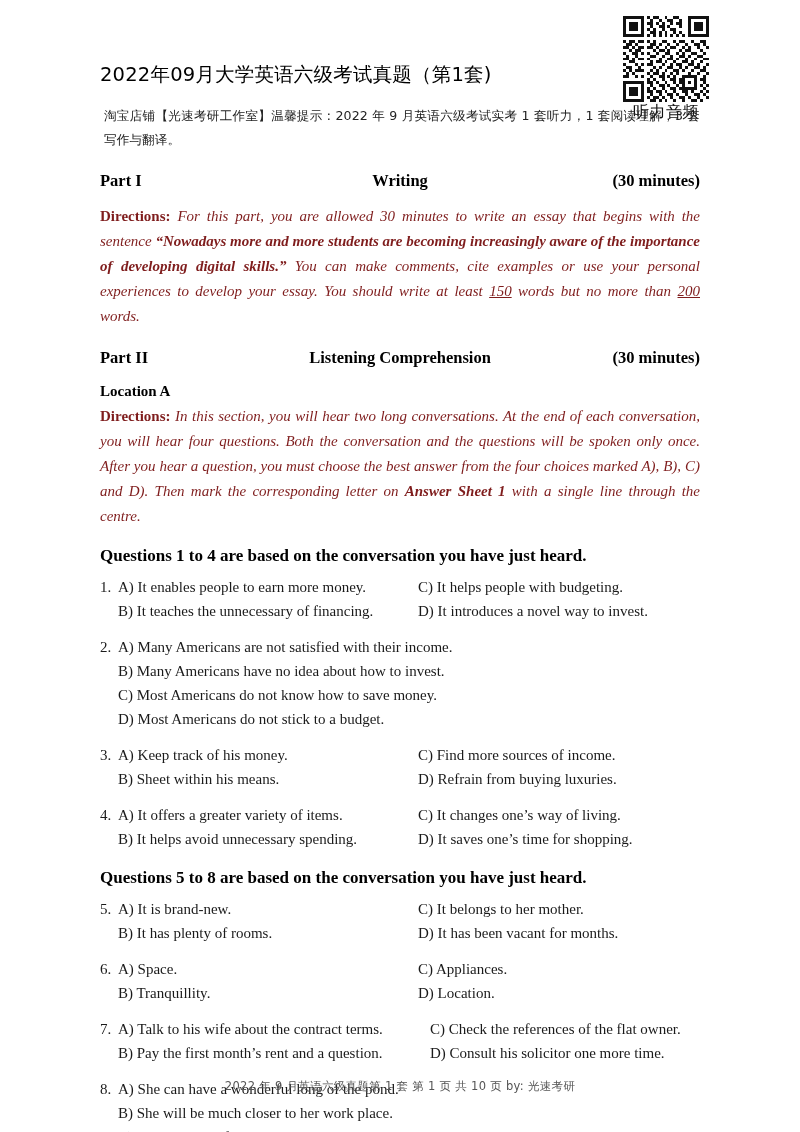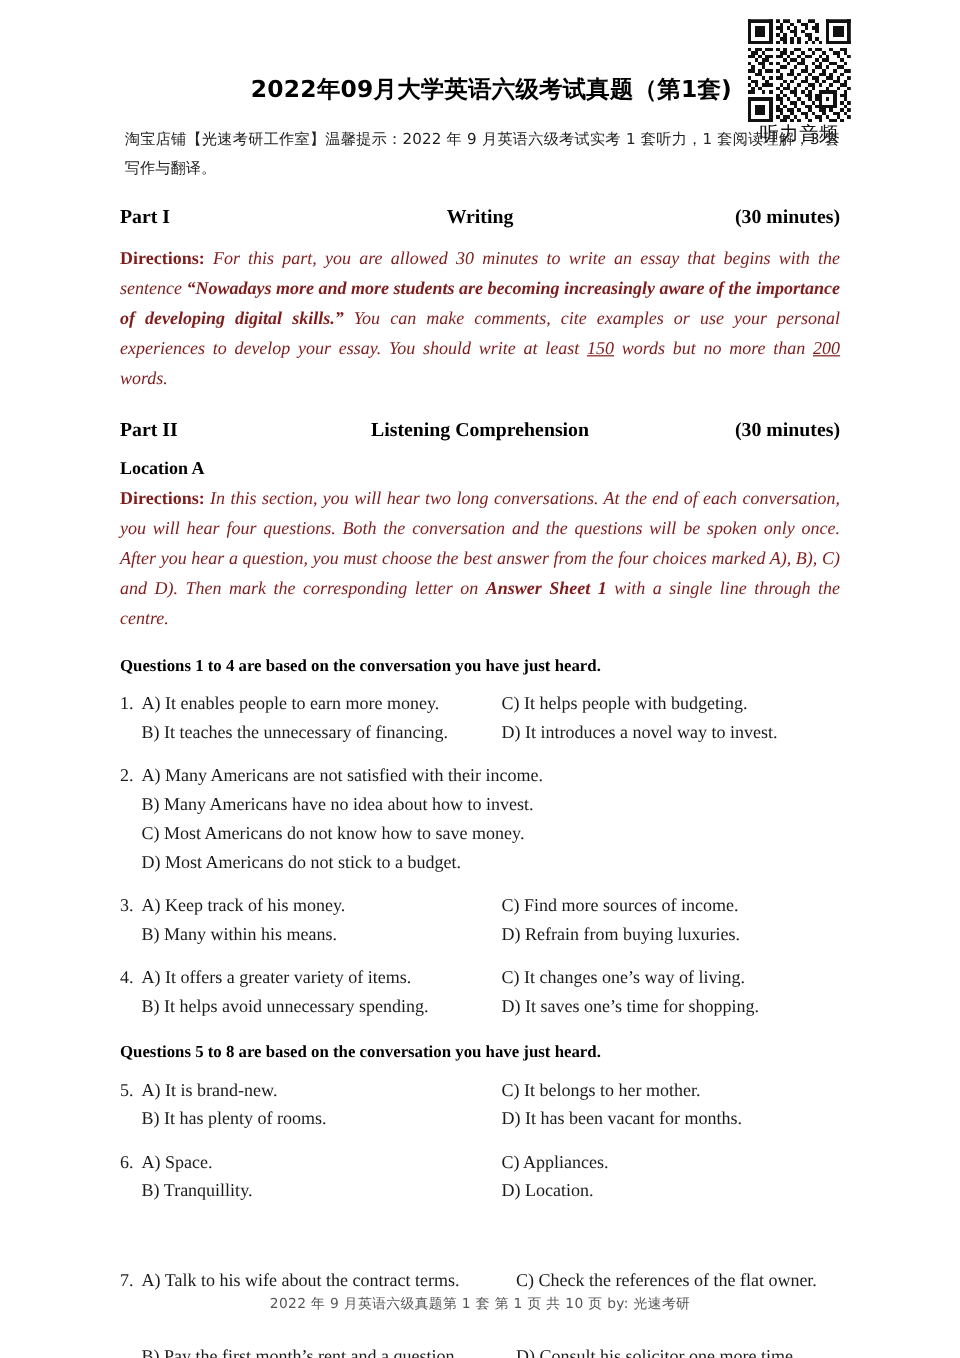--- a/index.html
+++ b/index.html
@@ -45,23 +45,23 @@
     margin-top: 1px;
     letter-spacing: 0.5px;
   }
 
   
   .doc-title {
     position: absolute;
     left: 100px;
     top: 62px;
     width: 510px;
-    text-align: right;
+    text-align: left;
     font-family: "DejaVu Sans", "Liberation Sans", sans-serif;
-    font-weight: bold;
+    font-weight: normal;
     font-size: 19.5px;
     line-height: 26px;
     letter-spacing: 0.2px;
     color: #000;
     white-space: nowrap;
   }
 
   
   .content {
     position: absolute;
@@ -113,21 +113,21 @@
   .directions .dir-label {
     font-weight: bold;
     font-style: normal;
   }
   .directions .dir-body { font-style: italic; }
   .directions .em-bold  { font-weight: bold; font-style: italic; }
   .directions .uline    { text-decoration: underline; font-style: italic; }
 
   .q-group-head {
     font-weight: bold;
-    font-size: 14px;
+    font-size: 17px;
     line-height: 22px;
     margin: 16px 0 8px 0;
     color: #000;
   }
 
   
   .question {
     margin: 0 0 12px 0;
     font-size: 15px;
     line-height: 24px;
@@ -142,21 +142,21 @@
     text-align: left;
     font-size: 15px;
   }
   .q-num.blank { visibility: hidden; }
   .q-opt {
     white-space: nowrap;
   }
   .q-opt.col-a { flex: 0 0 300px; width: 300px; }
   .q-opt.col-b { flex: 1 1 auto; }
   
-  .q-row.wide .q-opt.col-a { flex: 0 0 312px; width: 312px; margin-top: 39px; }
+  .q-row.wide .q-opt.col-a { flex: 0 0 312px; width: 312px; }
 
   
   .q-row.single .q-opt.col-a { flex: 1 1 auto; width: auto; }
 
   
   .footer {
     position: absolute;
     left: 0;
     top: 1078px;
     width: 800px;
@@ -486,21 +486,21 @@
       </div>
 
       <div class="question">
         <div class="q-row">
           <span class="q-num">3.</span>
           <span class="q-opt col-a">A) Keep track of his money.</span>
           <span class="q-opt col-b">C) Find more sources of income.</span>
         </div>
         <div class="q-row">
           <span class="q-num blank">.</span>
-          <span class="q-opt col-a">B) Many within his means.</span>
+          <span class="q-opt col-a">B) Sheet within his means.</span>
           <span class="q-opt col-b">D) Refrain from buying luxuries.</span>
         </div>
       </div>
 
       <div class="question">
         <div class="q-row">
           <span class="q-num">4.</span>
           <span class="q-opt col-a">A) It offers a greater variety of items.</span>
           <span class="q-opt col-b">C) It changes one’s way of living.</span>
         </div>

